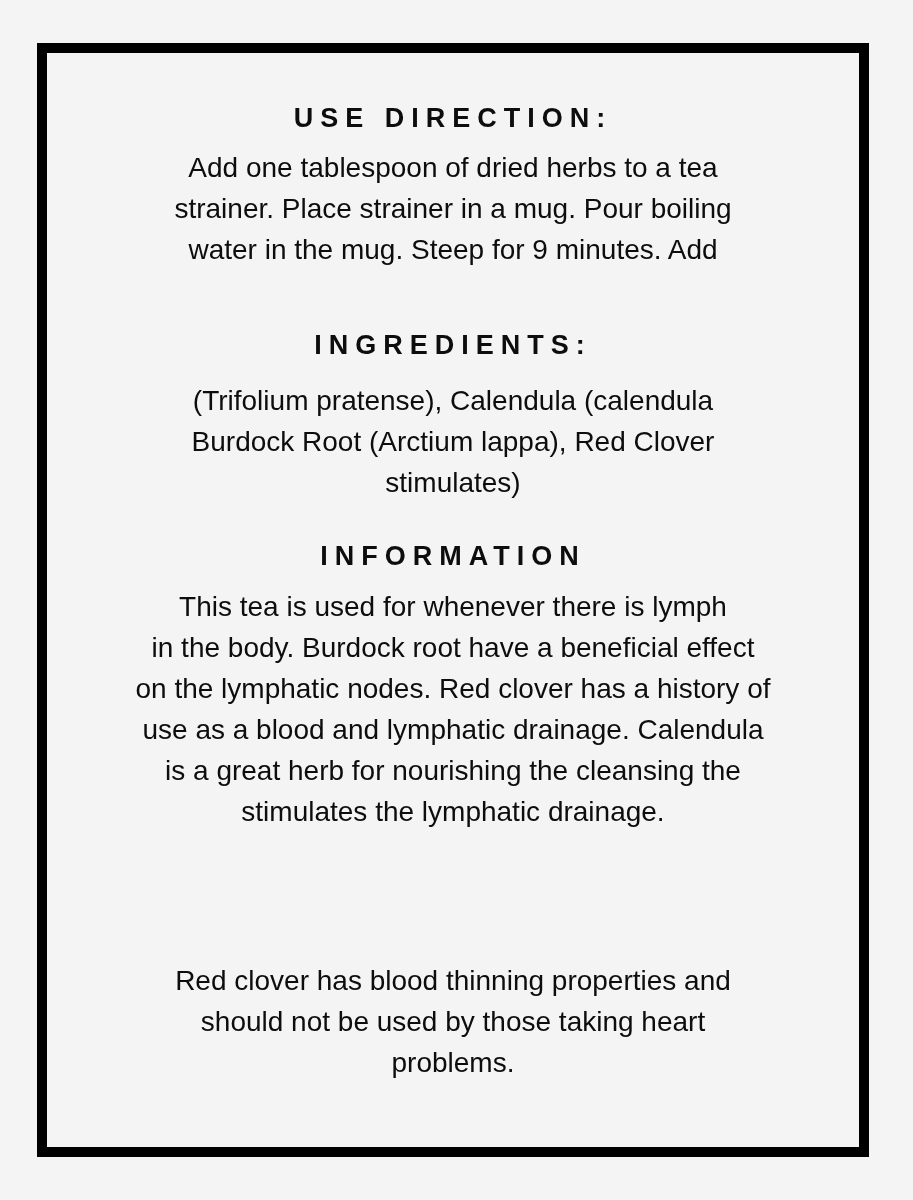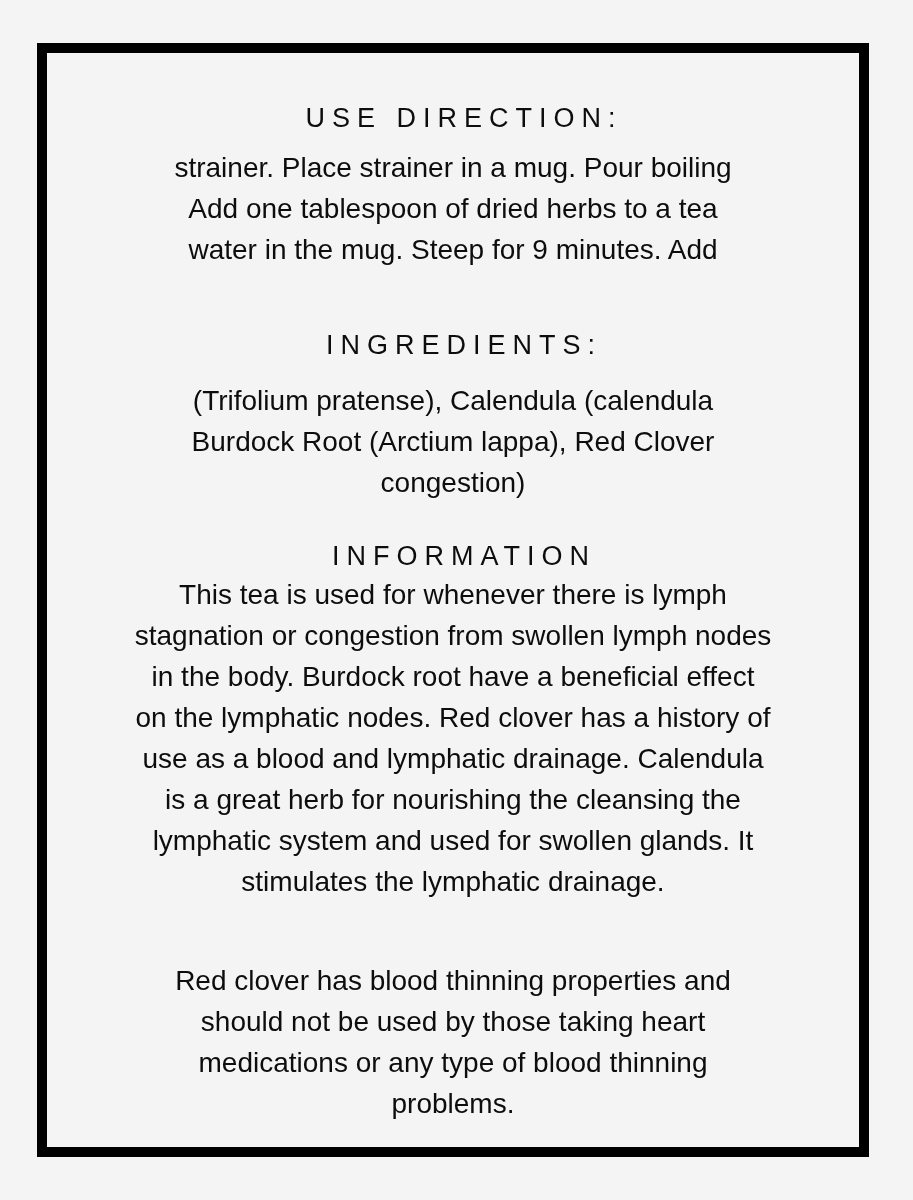--- a/index.html
+++ b/index.html
@@ -1,51 +1,48 @@
 <!DOCTYPE html>
 <html><head>
 <meta charset="utf-8">
 <style>
   html, body { margin:0; padding:0; }
   body { width:913px; height:1200px; background:#f4f4f4; position:relative; overflow:hidden;
          font-family:"Liberation Sans", sans-serif; color:#0d0d0d; }
   .frame { position:absolute; left:37px; top:43px; width:812px; height:1094px; border:10px solid #000; box-sizing:content-box; }
   .block { position:absolute; left:47px; width:812px; text-align:center; }
-  .heading { font-weight:normal; font-size:27px; letter-spacing:7px; line-height:34px;margin-left:11px; }
+  .heading { font-weight:bold; font-size:27px; letter-spacing:7px; line-height:34px; }
   .body { font-size:28px; line-height:41px; }
 </style>
 </head>
 <body>
 
 <div class="frame"></div>
 
 <div class="block heading" style="top:101px">USE DIRECTION:</div>
 <div class="block body" style="top:147px">
+  <div>Add one tablespoon of dried herbs to a tea</div>
   <div>strainer. Place strainer in a mug. Pour boiling</div>
-  <div>Add one tablespoon of dried herbs to a tea</div>
   <div>water in the mug. Steep for 9 minutes. Add</div>
 </div>
 
 <div class="block heading" style="top:328px">INGREDIENTS:</div>
 <div class="block body" style="top:380px">
   <div>(Trifolium pratense), Calendula (calendula</div>
   <div>Burdock Root (Arctium lappa), Red Clover</div>
-  <div>congestion)</div>
+  <div>stimulates)</div>
 </div>
 
 <div class="block heading" style="top:539px">INFORMATION</div>
-<div class="block body" style="top:574px">
+<div class="block body" style="top:586px">
   <div>This tea is used for whenever there is lymph</div>
-  <div>stagnation or congestion from swollen lymph nodes</div>
   <div>in the body. Burdock root have a beneficial effect</div>
   <div>on the lymphatic nodes. Red clover has a history of</div>
   <div>use as a blood and lymphatic drainage. Calendula</div>
   <div>is a great herb for nourishing the cleansing the</div>
-  <div>lymphatic system and used for swollen glands. It</div>
   <div>stimulates the lymphatic drainage.</div>
 </div>
 
 <div class="block body" style="top:960px">
   <div>Red clover has blood thinning properties and</div>
   <div>should not be used by those taking heart</div>
-  <div>medications or any type of blood thinning</div>
   <div>problems.</div>
 </div>
 
 </body></html>

